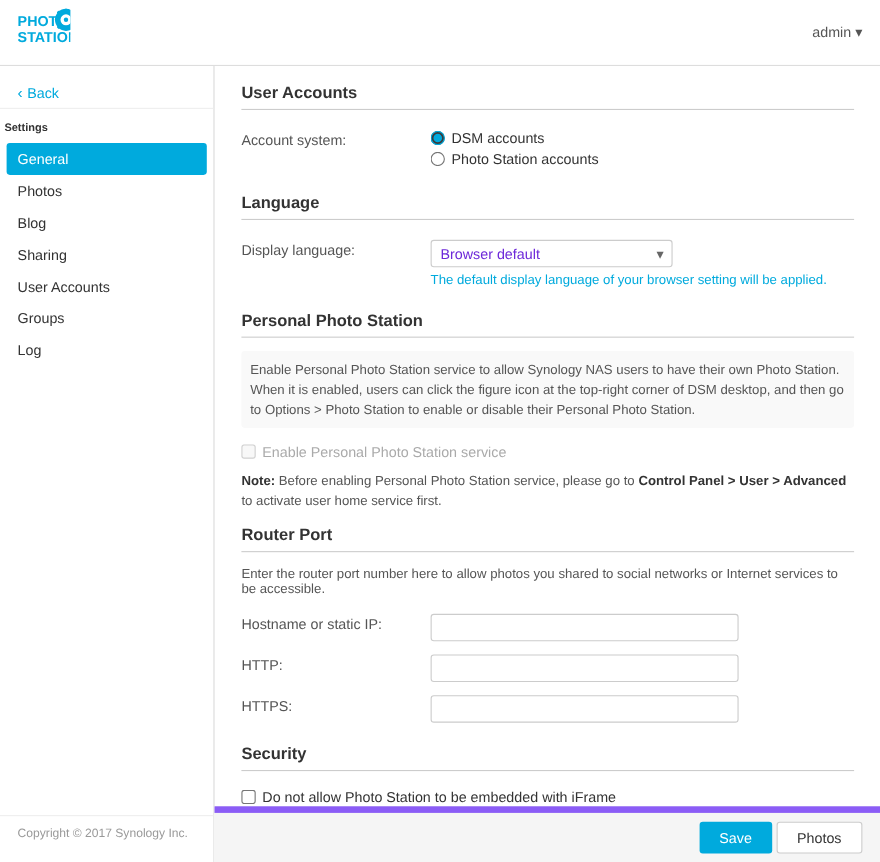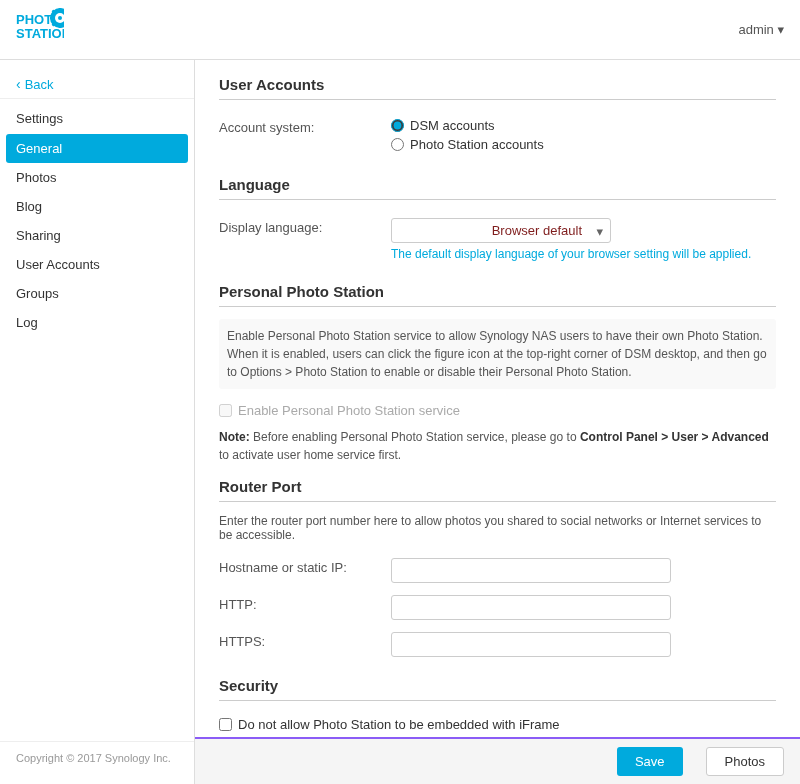--- a/index.html
+++ b/index.html
@@ -13,63 +13,63 @@
     .admin-area { color: #555; font-size: 13px; cursor: pointer; }
     .admin-area span { color: #555; }
 
     
     .main-layout { display: flex; flex: 1; overflow: hidden; }
 
     
     .sidebar { width: 195px; background: #fff; border-right: 1px solid #ddd; display: flex; flex-direction: column; padding: 10px 0; }
     .back-btn { display: flex; align-items: center; gap: 4px; padding: 6px 16px; color: #00aadd; cursor: pointer; font-size: 13px; border-bottom: 1px solid #eee; margin-bottom: 8px; }
     .back-arrow { font-size: 14px; color: #00aadd; }
-    .settings-label { padding: 4px 16px 8px; font-weight: normal; color: #333; font-size: 13px; }
+    .settings-label { padding: 4px 4px 8px; font-weight: bold; color: #333; font-size: 10px; }
     .sidebar-item { padding: 7px 16px; cursor: pointer; color: #333; font-size: 13px; }
     .sidebar-item.active { background: #00aadd; color: #fff; border-radius: 3px; margin: 0 6px; padding: 7px 10px; }
     .sidebar-footer { margin-top: auto; padding: 10px 16px; font-size: 11px; color: #999; border-top: 1px solid #eee; }
 
     
     .content { flex: 1; background: #fff; overflow-y: auto; padding: 0; }
     .content-inner { padding: 16px 24px 80px; }
 
     
     .section-title { font-size: 15px; font-weight: bold; color: #333; padding-bottom: 6px; border-bottom: 1px solid #ccc; margin-bottom: 12px; margin-top: 16px; }
     .section-title:first-child { margin-top: 0; }
 
     .form-row { display: flex; align-items: flex-start; padding: 6px 0; gap: 12px; }
     .form-label { width: 160px; color: #555; padding-top: 2px; flex-shrink: 0; }
     .form-controls { flex: 1; }
 
     .radio-option { display: flex; align-items: center; gap: 6px; margin-bottom: 4px; cursor: pointer; }
     .radio-option input[type="radio"] { accent-color: #00aadd; }
 
     .select-wrapper { position: relative; display: inline-block; }
-    .select-wrapper select { appearance: none; border: 1px solid #ccc; border-radius: 3px; padding: 4px 28px 4px 8px; font-size: 13px; color: #7f1d1d; background: #fff; min-width: 220px; cursor: pointer; text-align: right; }
+    .select-wrapper select { appearance: none; border: 1px solid #ccc; border-radius: 3px; padding: 4px 28px 4px 8px; font-size: 13px; color: #6d28d9; background: #fff; min-width: 220px; cursor: pointer; }
     .select-wrapper::after { content: "▾"; position: absolute; right: 8px; top: 50%; transform: translateY(-50%); pointer-events: none; color: #666; }
 
     .help-text { color: #00aadd; font-size: 12px; margin-top: 4px; }
 
     
     .info-box { color: #555; font-size: 12px; line-height: 1.5; margin-bottom: 10px; background: #f9f9f9; padding: 8px; border-radius: 3px; }
     .checkbox-row { display: flex; align-items: center; gap: 6px; padding: 4px 0; }
     .checkbox-row input[type="checkbox"] { accent-color: #00aadd; }
     .checkbox-row.disabled { color: #aaa; }
     .note-text { font-size: 12px; color: #555; line-height: 1.5; margin-top: 6px; }
     .note-text strong { color: #333; }
 
     
     .router-desc { color: #555; font-size: 12px; margin-bottom: 10px; }
     .text-input { border: 1px solid #ccc; border-radius: 3px; padding: 4px 8px; font-size: 13px; width: 280px; }
 
     
     .allowed-btn { border: 1px solid #ccc; background: #f5f5f5; border-radius: 3px; padding: 4px 10px; font-size: 12px; color: #333; cursor: pointer; margin-top: 6px; }
 
     
-    .bottom-bar { position: fixed; bottom: 0; right: 0; left: 195px; background: #f5f5f5; border-top: 2px solid #8b5cf6; padding: 8px 16px; display: flex; justify-content: flex-end; gap: 23px; z-index: 10; }
+    .bottom-bar { position: fixed; bottom: 0; right: 0; left: 195px; background: #f5f5f5; border-top: 6px solid #8b5cf6; padding: 8px 16px; display: flex; justify-content: flex-end; gap: 4px; z-index: 10; }
     .btn-save { background: #00aadd; color: #fff; border: none; border-radius: 3px; padding: 6px 18px; font-size: 13px; cursor: pointer; }
     .btn-reset { background: #fff; color: #333; border: 1px solid #ccc; border-radius: 3px; padding: 6px 18px; font-size: 13px; cursor: pointer; }
   </style>
 </head>
 <body>
 
 <div class="app-container">
 
   <div class="header">
     <div class="logo">

